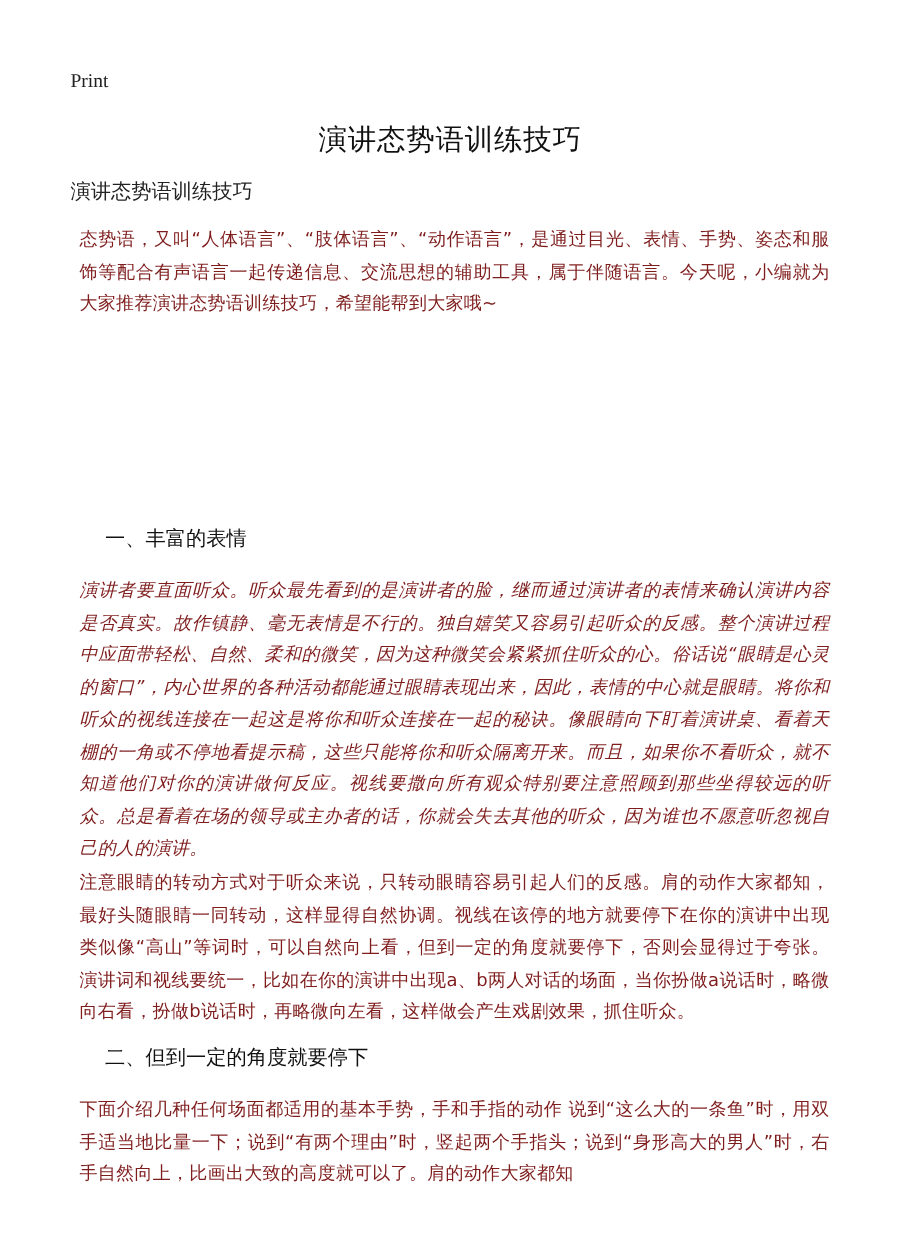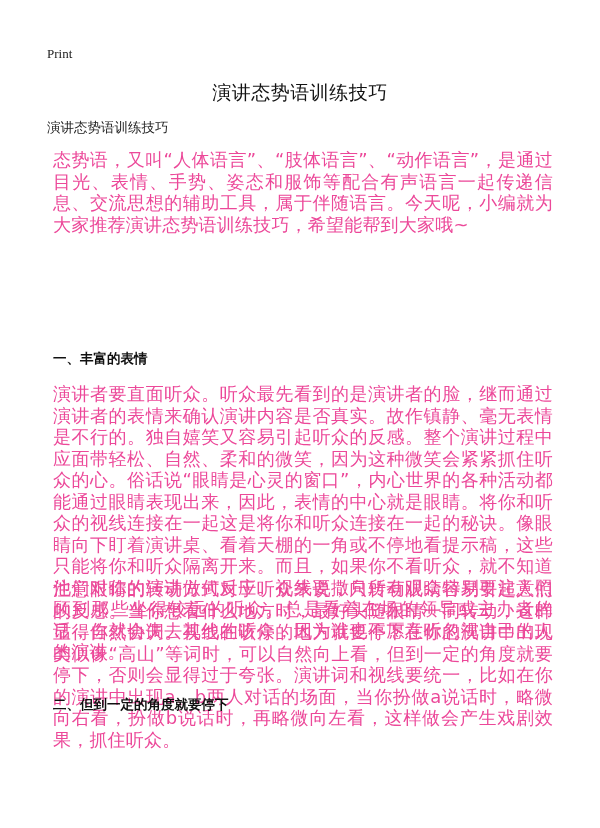--- a/index.html
+++ b/index.html
@@ -4,32 +4,33 @@
 <style>
   html, body { margin: 0; padding: 0; background: #ffffff; }
   body { width: 600px; height: 828px; overflow: hidden; position: relative;
          font-family: "DejaVu Sans", sans-serif; color: #1a1a1a; }
   .page { position: absolute; left: 0; top: 0; width: 600px; height: 828px; }
   .print-label { position: absolute; left: 47px; top: 46px;
                  font-family: "Liberation Serif", serif; font-size: 13px; color: #222; }
   .doc-title { position: absolute; left: 0; width: 600px; top: 80px; text-align: center;
                font-size: 19px; color: #111; letter-spacing: 0.5px; }
   .doc-subtitle { position: absolute; left: 47px; top: 119px; font-size: 13.5px; color: #222; }
-  .para { position: absolute; left: 53px; width: 500px; font-size: 18px;
-          line-height: 21.5px; color: #ec4899; text-align: justify; letter-spacing: 0.2px; }
-  .section-heading { position: absolute; left: 53px; font-size: 13.5px; font-weight: bold; color: #111; }
+  .para { position: absolute; left: 53px; width: 500px; font-size: 12px;
+          line-height: 21.5px; color: #7f1d1d; text-align: justify; letter-spacing: 0.2px; }
+  .section-heading { position: absolute; left: 70px; font-size: 13.5px; font-weight: normal; color: #111; }
 </style>
 </head>
 <body>
 
 <div class="page">
   <div class="print-label">Print</div>
   <div class="doc-title">演讲态势语训练技巧</div>
   <div class="doc-subtitle">演讲态势语训练技巧</div>
 
   <div class="para" style="top:149px;">态势语，又叫“人体语言”、“肢体语言”、“动作语言”，是通过目光、表情、手势、姿态和服饰等配合有声语言一起传递信息、交流思想的辅助工具，属于伴随语言。今天呢，小编就为大家推荐演讲态势语训练技巧，希望能帮到大家哦~</div>
 
   <div class="section-heading" style="top:350px;">一、丰富的表情</div>
-  <div class="para" style="top:383px;">演讲者要直面听众。听众最先看到的是演讲者的脸，继而通过演讲者的表情来确认演讲内容是否真实。故作镇静、毫无表情是不行的。独自嬉笑又容易引起听众的反感。整个演讲过程中应面带轻松、自然、柔和的微笑，因为这种微笑会紧紧抓住听众的心。俗话说“眼睛是心灵的窗口”，内心世界的各种活动都能通过眼睛表现出来，因此，表情的中心就是眼睛。将你和听众的视线连接在一起这是将你和听众连接在一起的秘诀。像眼睛向下盯着演讲桌、看着天棚的一角或不停地看提示稿，这些只能将你和听众隔离开来。而且，如果你不看听众，就不知道他们对你的演讲做何反应。视线要撒向所有观众特别要注意照顾到那些坐得较远的听众。总是看着在场的领导或主办者的话，你就会失去其他的听众，因为谁也不愿意听忽视自己的人的演讲。</div>
-  <div class="para" style="top:578px;">注意眼睛的转动方式对于听众来说，只转动眼睛容易引起人们的反感。当你想看什么地方时，最好头随眼睛一同转动，这样显得自然协调。视线在该停的地方就要停下在你的演讲中出现类似像“高山”等词时，可以自然向上看，但到一定的角度就要停下，否则会显得过于夸张。演讲词和视线要统一，比如在你的演讲中出现a、b两人对话的场面，当你扮做a说话时，略微向右看，扮做b说话时，再略微向左看，这样做会产生戏剧效果，抓住听众。</div>
+  <div class="para" style="top:383px;font-style:italic;">演讲者要直面听众。听众最先看到的是演讲者的脸，继而通过演讲者的表情来确认演讲内容是否真实。故作镇静、毫无表情是不行的。独自嬉笑又容易引起听众的反感。整个演讲过程中应面带轻松、自然、柔和的微笑，因为这种微笑会紧紧抓住听众的心。俗话说“眼睛是心灵的窗口”，内心世界的各种活动都能通过眼睛表现出来，因此，表情的中心就是眼睛。将你和听众的视线连接在一起这是将你和听众连接在一起的秘诀。像眼睛向下盯着演讲桌、看着天棚的一角或不停地看提示稿，这些只能将你和听众隔离开来。而且，如果你不看听众，就不知道他们对你的演讲做何反应。视线要撒向所有观众特别要注意照顾到那些坐得较远的听众。总是看着在场的领导或主办者的话，你就会失去其他的听众，因为谁也不愿意听忽视自己的人的演讲。</div>
+  <div class="para" style="top:578px;">注意眼睛的转动方式对于听众来说，只转动眼睛容易引起人们的反感。肩的动作大家都知，最好头随眼睛一同转动，这样显得自然协调。视线在该停的地方就要停下在你的演讲中出现类似像“高山”等词时，可以自然向上看，但到一定的角度就要停下，否则会显得过于夸张。演讲词和视线要统一，比如在你的演讲中出现a、b两人对话的场面，当你扮做a说话时，略微向右看，扮做b说话时，再略微向左看，这样做会产生戏剧效果，抓住听众。</div>
 
   <div class="section-heading" style="top:696px;">二、但到一定的角度就要停下</div>
+  <div class="para" style="top:729px;">下面介绍几种任何场面都适用的基本手势，手和手指的动作 说到“这么大的一条鱼”时，用双手适当地比量一下；说到“有两个理由”时，竖起两个手指头；说到“身形高大的男人”时，右手自然向上，比画出大致的高度就可以了。肩的动作大家都知</div>
 </div>
 
 </body></html>

